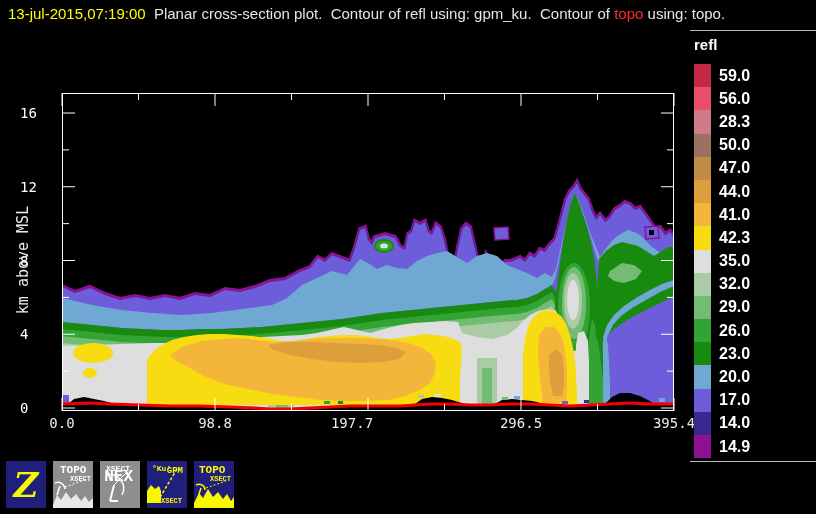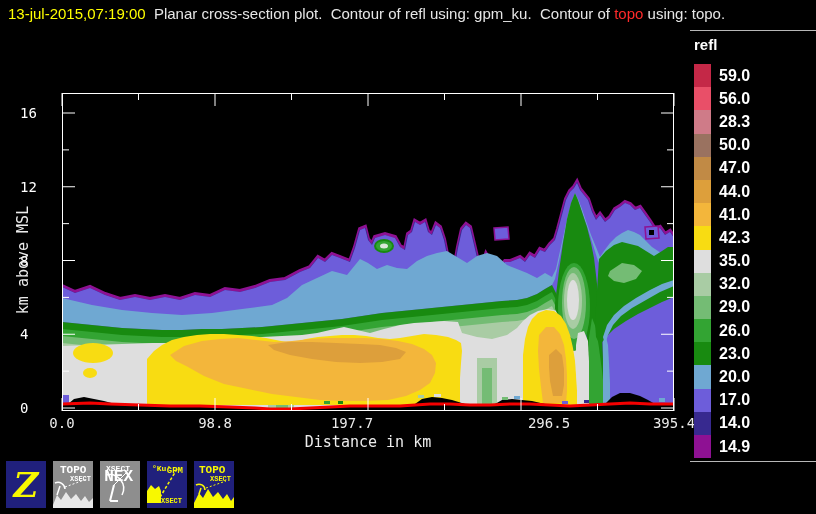--- a/index.html
+++ b/index.html
@@ -153,24 +153,23 @@
 
   <div id="axis-labels">
       <div class="ytick" style="left: 20px; top: 400px;">0</div>
       <div class="ytick" style="left: 20px; top: 326.25px;">4</div>
       <div class="ytick" style="left: 20px; top: 252.5px;">8</div>
       <div class="ytick" style="left: 20px; top: 178.75px;">12</div>
       <div class="ytick" style="left: 20px; top: 105px;">16</div>
       <div class="xtick" style="left: 27px; top: 415px;">0.0</div>
       <div class="xtick" style="left: 180px; top: 415px;">98.8</div>
       <div class="xtick" style="left: 317px; top: 415px;">197.7</div>
-      <div class="xtick" style="left: 514px; top: 415px; text-align: center;">296.5</div>
+      <div class="xtick" style="left: 486px; top: 415px; text-align: center;">296.5</div>
       <div class="xtick" style="left: 639px; top: 415px;">395.4</div>
     </div>
-  <div id="xlabel">Distance in km</div>
   <div id="ylabel">km above MSL</div>
 
   <div id="legend-top-line"></div>
   <div id="legend-title">refl</div>
   <div id="legend-rows">
       <div class="lrow">
         <div class="lswatch" style="background: rgb(196, 40, 71);"></div>
         <div class="llabel">59.0</div>
       </div>
       <div class="lrow">

